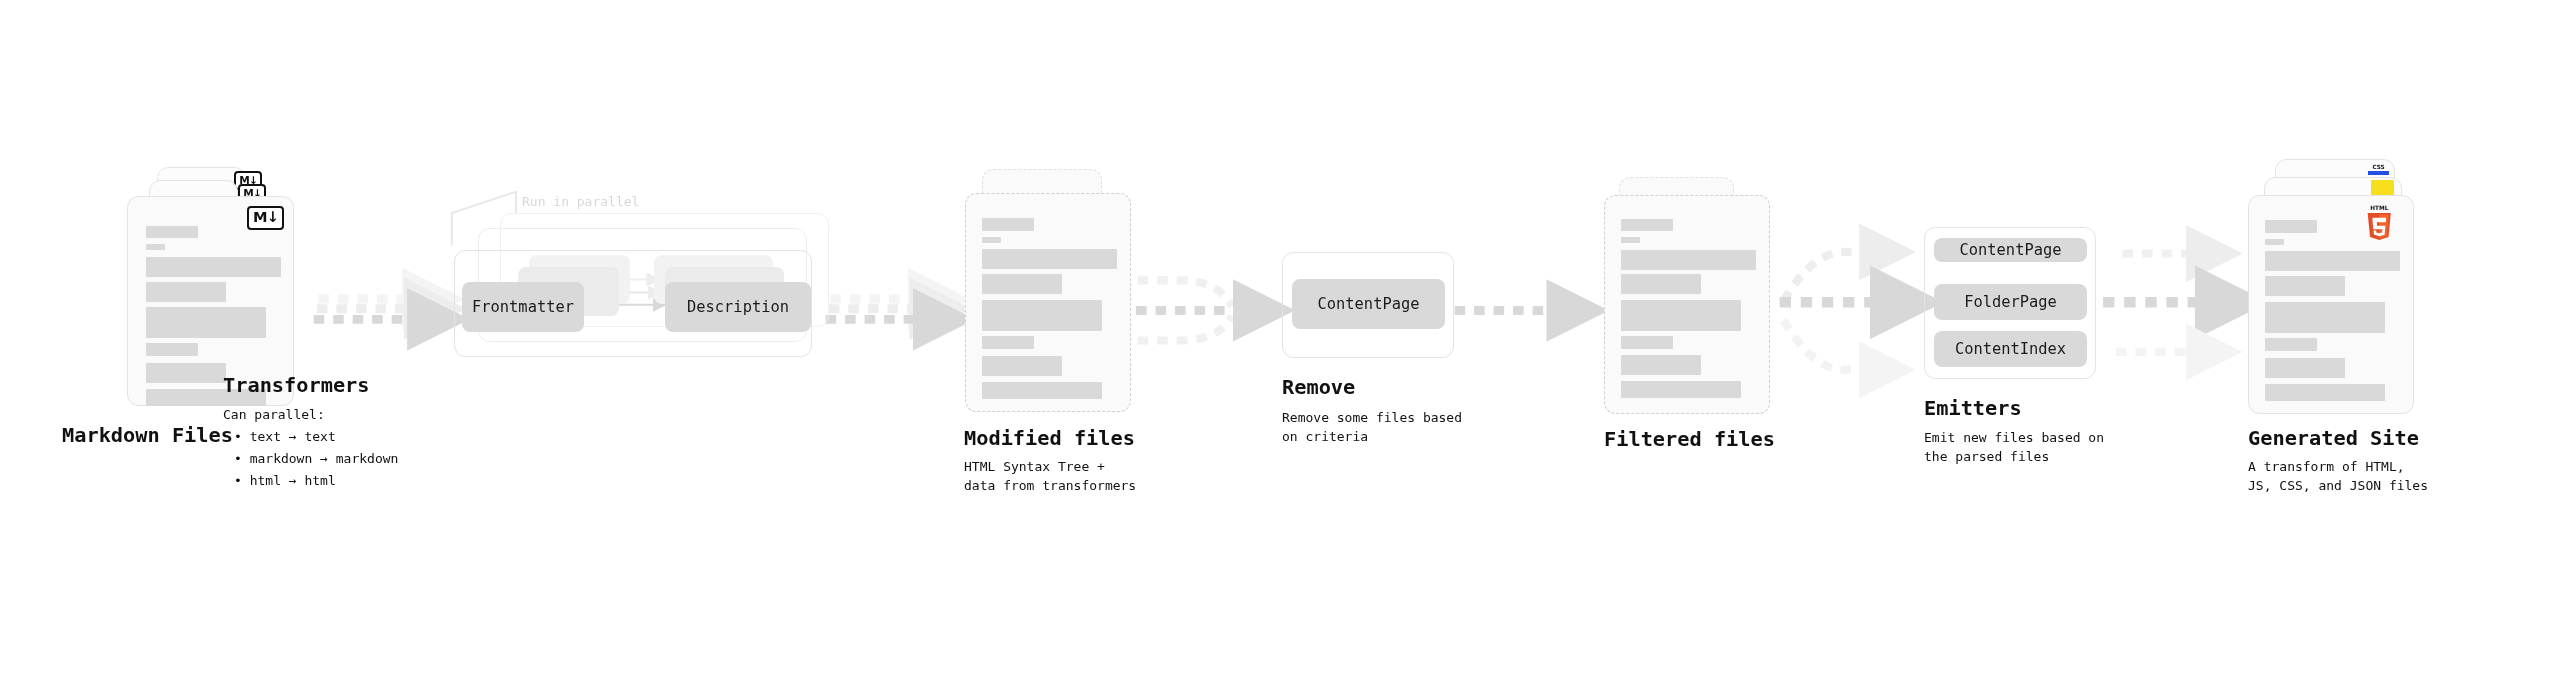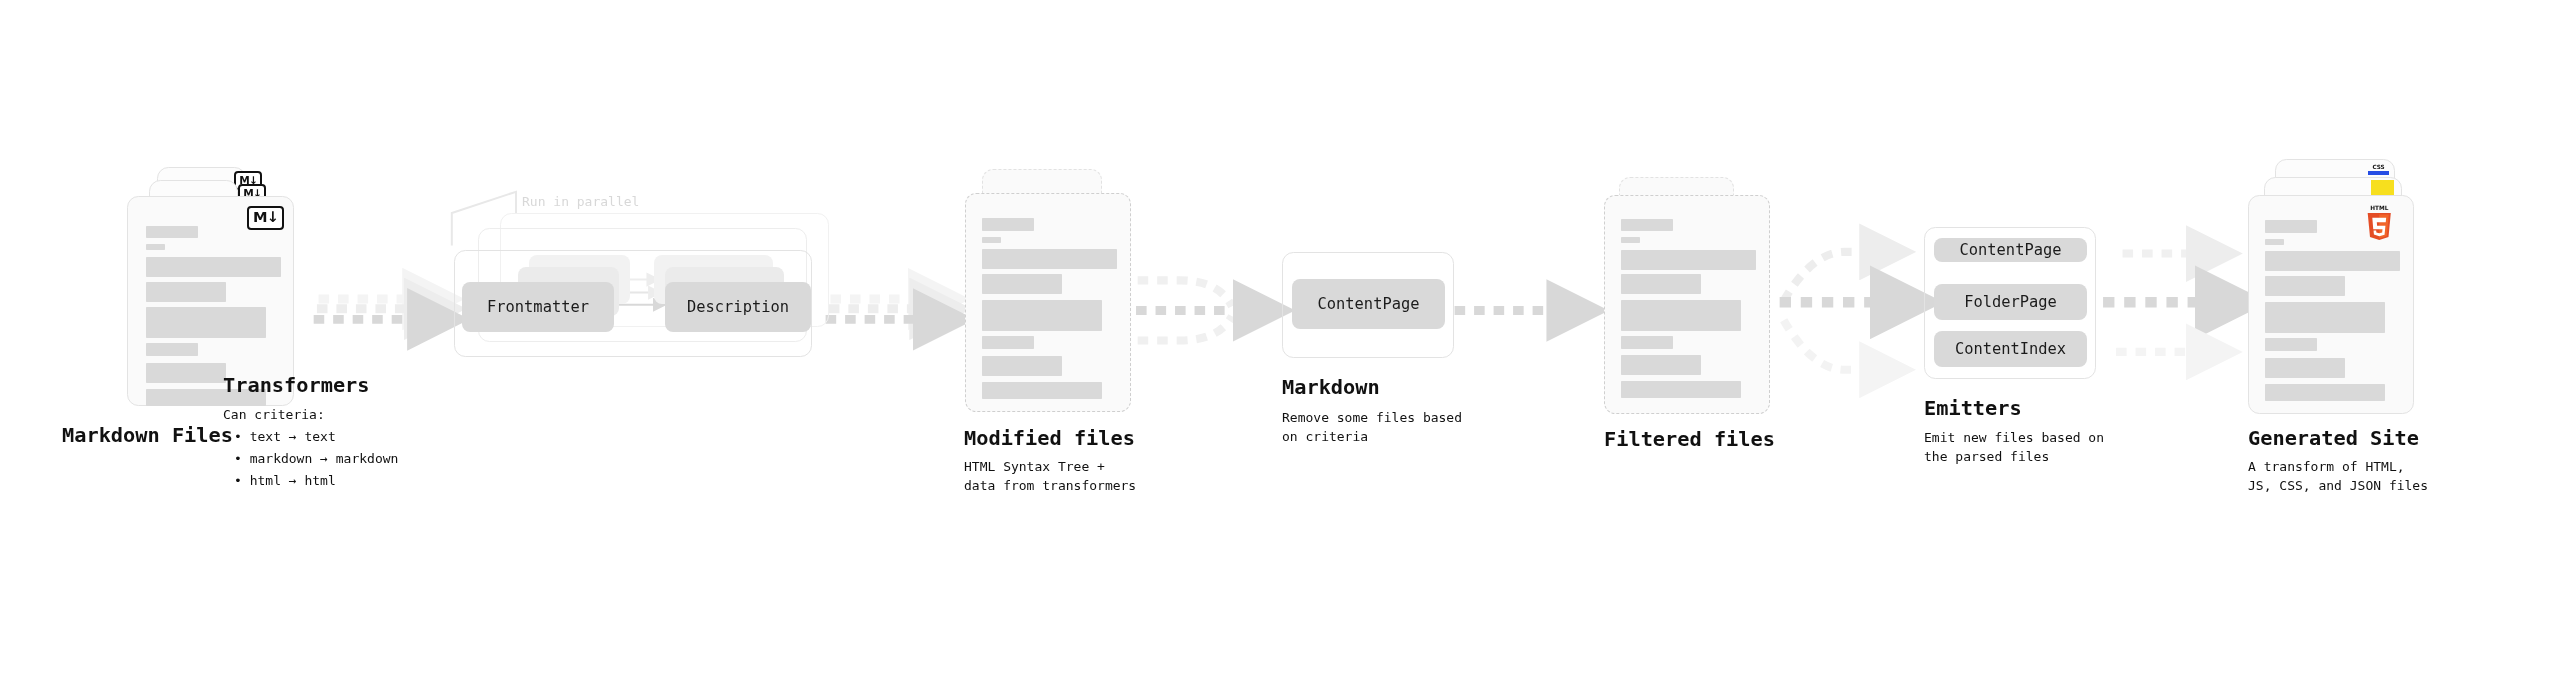--- a/index.html
+++ b/index.html
@@ -186,25 +186,25 @@
 
     <div class="stagebox" style="left:500px;top:213px;width:329px;height:114px;border-color:#f1f1f1;"></div>
     <div class="stagebox" style="left:478px;top:228px;width:329px;height:114px;border-color:#ededed;"></div>
     <div class="stagebox" style="left:454px;top:250px;width:358px;height:107px;"></div>
 
     <div class="chip ghost2" style="left:529px;top:255px;width:101px;height:49px;"></div>
     <div class="chip ghost2" style="left:654px;top:255px;width:119px;height:49px;"></div>
     <div class="chip ghost" style="left:518px;top:267px;width:101px;height:49px;"></div>
     <div class="chip ghost" style="left:665px;top:267px;width:119px;height:49px;"></div>
 
-    <div class="chip" style="left:462px;top:282px;width:152px;height:50px;">Frontmatter</div>
+    <div class="chip" style="left:462px;top:282px;width:122px;height:50px;">Frontmatter</div>
     <div class="chip" style="left:665px;top:282px;width:146px;height:50px;">Description</div>
 
     <div class="title" style="left:223px;top:373px;">Transformers</div>
-    <div class="sub" style="left:223px;top:406px;">Can criteria:</div>
+    <div class="sub" style="left:223px;top:406px;">Can parallel:</div>
     <div class="sub" style="left:234px;top:428px;">• text → text</div>
     <div class="sub" style="left:234px;top:450px;">• markdown → markdown</div>
     <div class="sub" style="left:234px;top:472px;">• html → html</div>
   </div>
 
   <div>
     <div class="doc dashed" style="left:982px;top:169px;width:120px;height:41px;border-color:#e2e2e2;"></div>
     <div class="doc dashed" style="left:965px;top:193px;width:166px;height:219px;">
       <div class="bar" style="left:16.3px;top:24.4px;width:52px;height:12.2px;"></div>
       <div class="bar" style="left:16.3px;top:43px;width:18.7px;height:5.7px;"></div>
@@ -218,21 +218,21 @@
 
     <div class="title" style="left:964px;top:426px;">Modified files</div>
     <div class="sub" style="left:964px;top:458px;">HTML Syntax Tree +
 data from transformers</div>
   </div>
 
   <div>
     <div class="stagebox" style="left:1282px;top:252px;width:172px;height:106px;"></div>
     <div class="chip" style="left:1292px;top:279px;width:153px;height:50px;">ContentPage</div>
 
-    <div class="title" style="left:1282px;top:375px;">Markdown</div>
+    <div class="title" style="left:1282px;top:375px;">Remove</div>
     <div class="sub" style="left:1282px;top:409px;">Remove some files based
 on criteria</div>
   </div>
 
   <div>
     <div class="doc dashed" style="left:1619px;top:177px;width:115px;height:32.5px;border-color:#e2e2e2;"></div>
     <div class="doc dashed" style="left:1604px;top:195px;width:166px;height:219px;">
       <div class="bar" style="left:16.3px;top:23px;width:52px;height:12.2px;"></div>
       <div class="bar" style="left:16.3px;top:41px;width:18.7px;height:5.7px;"></div>
       <div class="bar" style="left:16.3px;top:54px;width:135px;height:19.5px;"></div>

